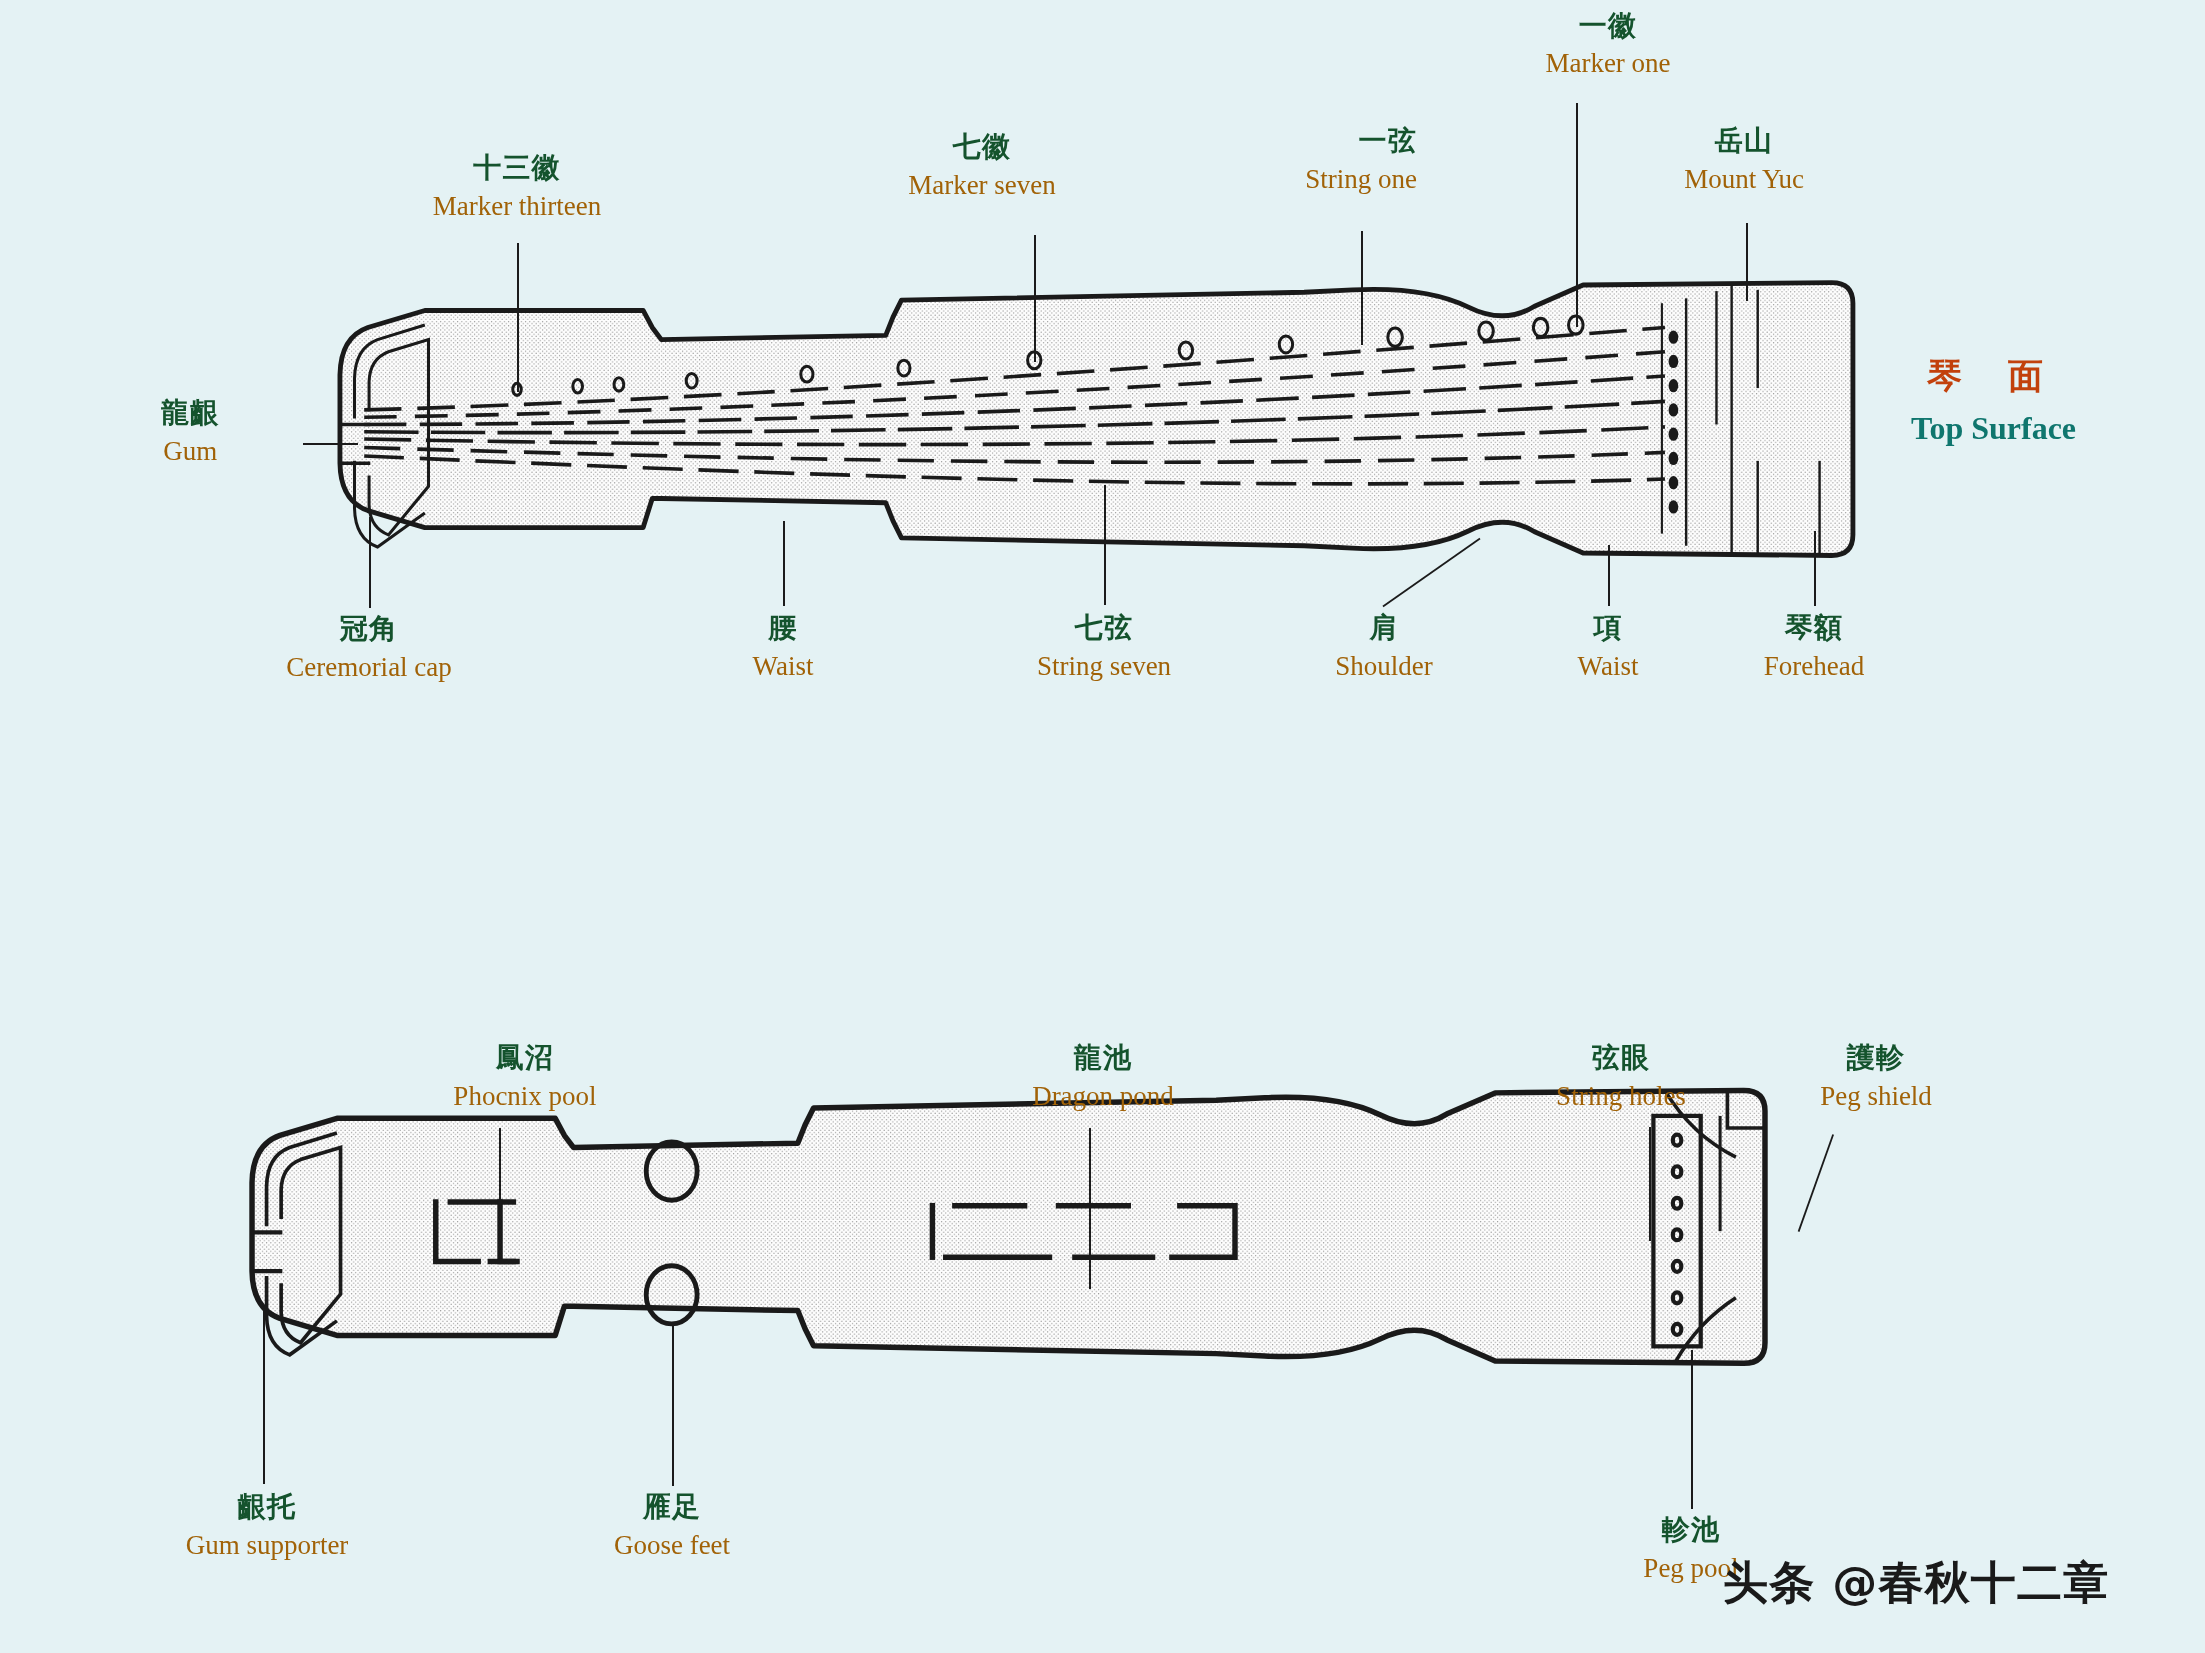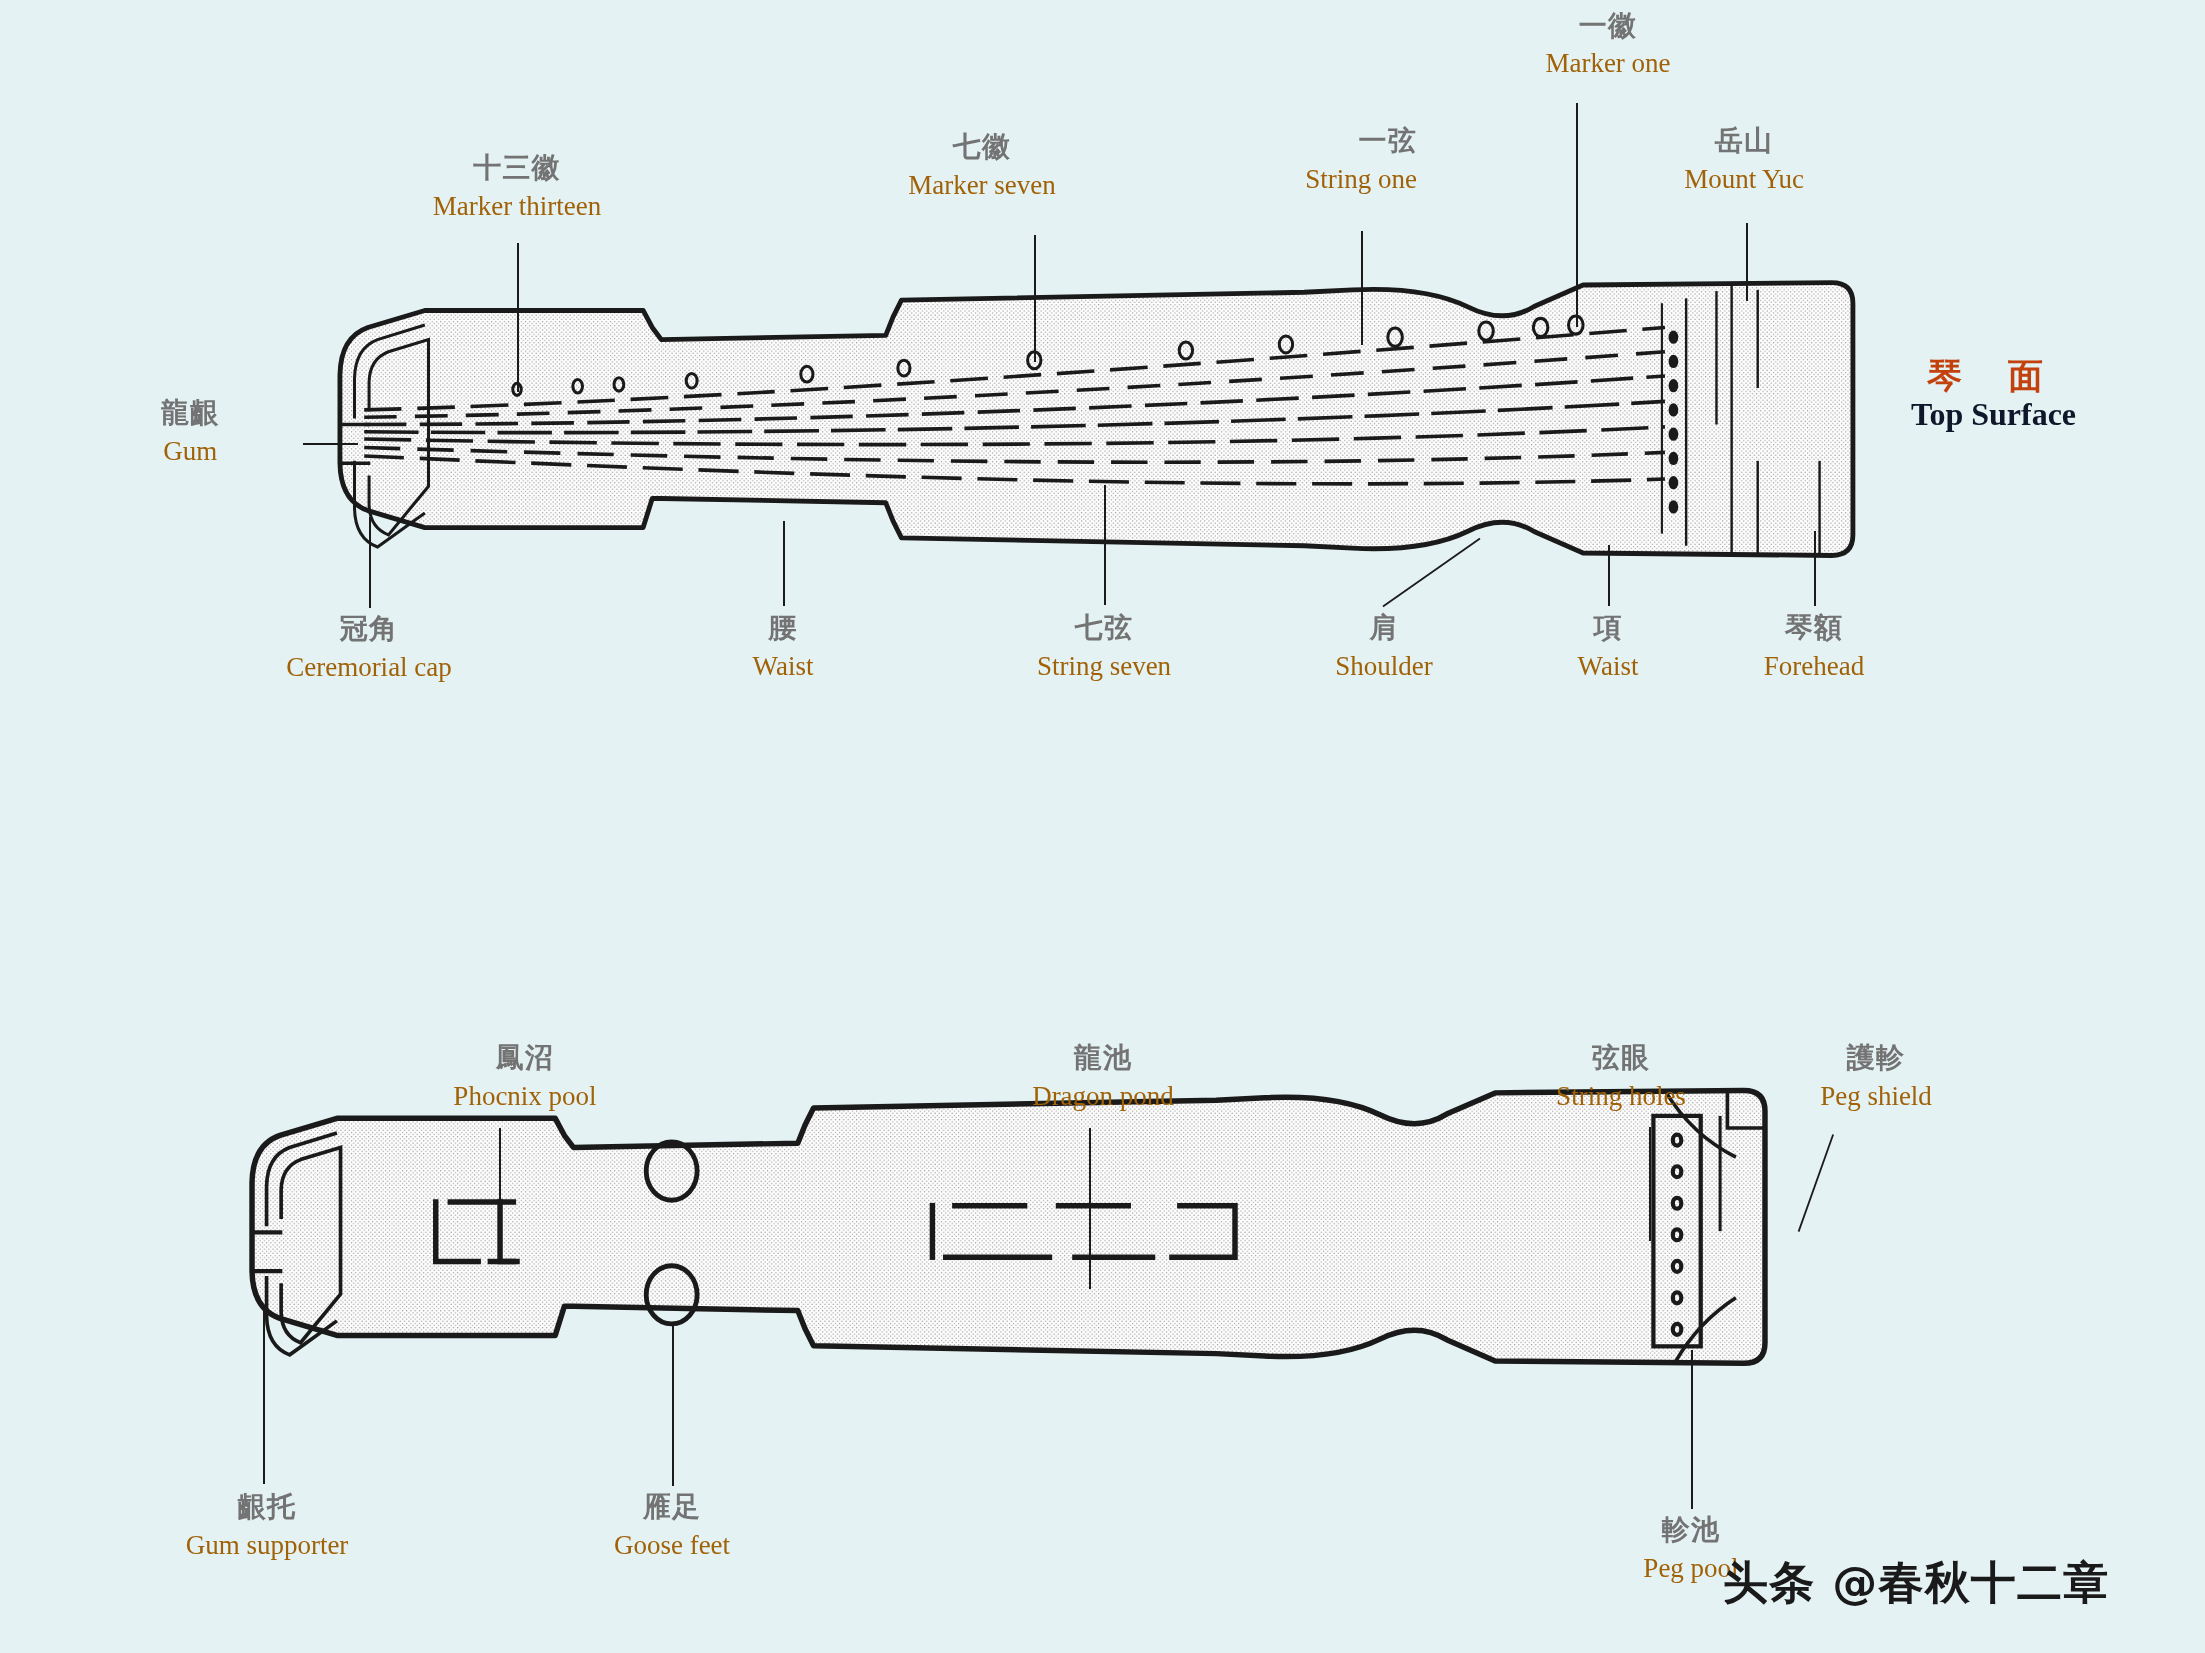--- a/index.html
+++ b/index.html
@@ -22,21 +22,21 @@
     line-height: 1.12;
     white-space: nowrap;
     -webkit-font-smoothing: none;
   }
   .label .cn {
     font-family: "DejaVu Sans", sans-serif;
     font-weight: 700;
     font-size: 28px;
     letter-spacing: 1.2px;
     display: block;
-    color: #737373;
+    color: #14532d;
   }
   .label .en {
     font-family: "Liberation Serif", "DejaVu Serif", serif;
     font-size: 27px;
     display: block;
     margin-top: 7.3px;
     color: #a16207;
   }
   .label.center { transform: translateX(-50%); }
 
@@ -53,22 +53,22 @@
     font-size: 35px;
     letter-spacing: 17px;
     display: block;
     color: #c2410c;
   }
   .surface .en {
     font-family: "Liberation Serif", "DejaVu Serif", serif;
     font-weight: 700;
     font-size: 32px;
     display: block;
-    margin-top: 0;
-    color: #0f172a;
+    margin-top: 14px;
+    color: #0f766e;
   }
 
   
   .leader {
     position: absolute;
     background: #1b1b1b;
   }
   .v { width: 1.8px; }
   .h { height: 1.8px; }
 

